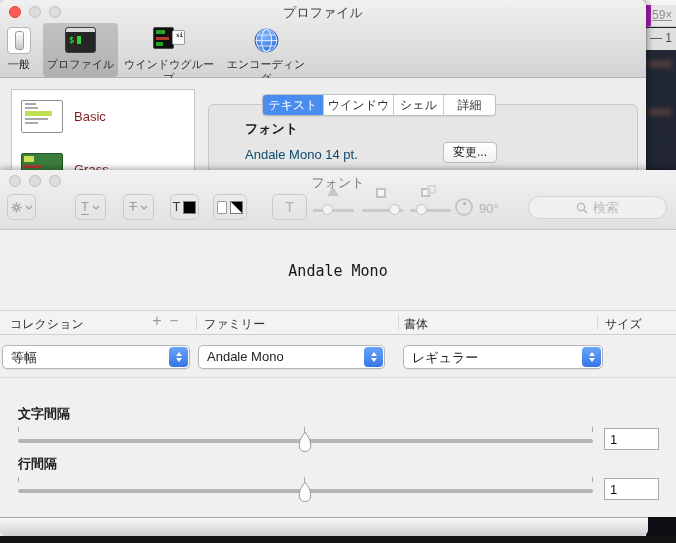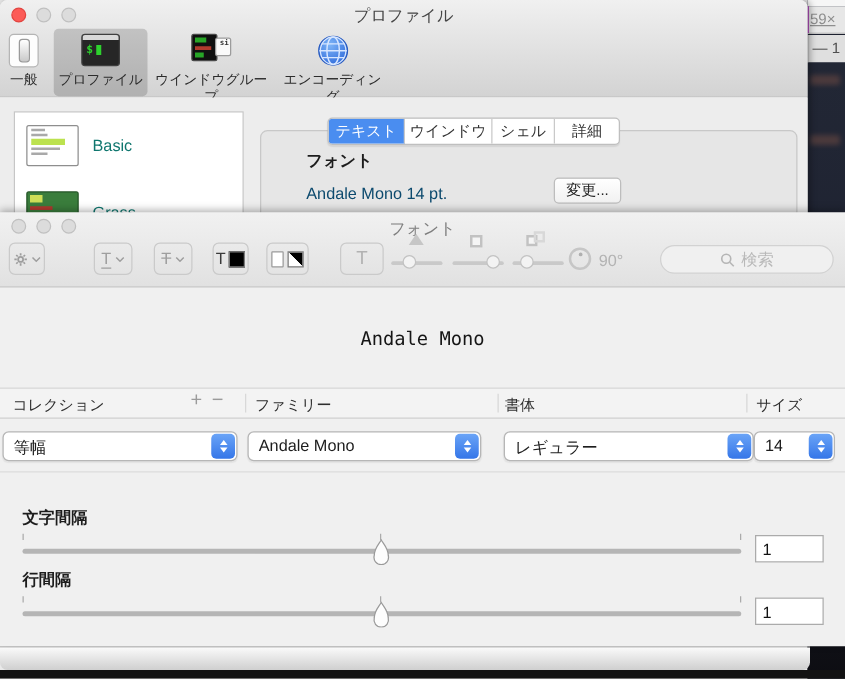--- a/index.html
+++ b/index.html
@@ -3,21 +3,21 @@
 <meta charset="utf-8">
 <style>
   * { margin:0; padding:0; box-sizing:border-box; }
   html,body { width:676px; height:543px; }
   body { font-family:"Liberation Sans","DejaVu Sans",sans-serif; background:#e9e9e9; position:relative; overflow:hidden; }
   #screen { position:absolute; inset:0; width:676px; height:543px; overflow:hidden; }
 
   
   .bg-terminal { position:absolute; left:646px; top:0; width:30px; height:543px; z-index:0; background:#1d2130; }
   .bgt-top { position:absolute; top:0; left:0; width:100%; height:5px; background:#f6f6f6; }
-  .bgt-title { position:absolute; top:5px; left:0; width:100%; height:22px; background:#e7e7e7; border-left:1px solid #a21caf; border-bottom:1px solid #c6c6c6; color:#8e8e8e; font-size:12px; line-height:21px; overflow:hidden; white-space:nowrap; padding-left:1px;text-decoration:underline; }
+  .bgt-title { position:absolute; top:5px; left:0; width:100%; height:22px; background:#e7e7e7; border-left:5px solid #a21caf; border-bottom:1px solid #c6c6c6; color:#8e8e8e; font-size:12px; line-height:21px; overflow:hidden; white-space:nowrap; padding-left:1px;text-decoration:underline; }
   .bgt-tab { position:absolute; top:28px; left:0; width:100%; height:22px; background:#dfdfdf; border-left:1px solid #c4c4c4; color:#4f4f4f; font-size:12px; line-height:21px; padding-left:3px; overflow:hidden; white-space:nowrap; }
   .bgt-body { position:absolute; top:50px; left:0; width:100%; height:493px; background:linear-gradient(#222735 0%,#1d2130 55%,#0d0d12 100%); }
   .bgt-mark { position:absolute; left:2px; width:24px; height:8px; background:#6e4a43; opacity:.55; filter:blur(2px); border-radius:2px; }
 
   
   .prefs { position:absolute; left:0; top:0; width:646px; height:180px; z-index:1; background:#ededed; border-radius:6px 6px 0 0; box-shadow:2px 0 6px rgba(0,0,0,.35); }
   .prefs-chrome { position:absolute; top:0; left:0; width:100%; height:78px; background:linear-gradient(#f0f0f0,#d3d3d3); border-bottom:1px solid #b2b2b2; border-radius:6px 6px 0 0; }
   .traffic { position:absolute; top:6px; left:9px; display:flex; gap:8px; }
   .tl { width:12px; height:12px; border-radius:50%; }
   .tl.red { background:#fc5b57; border:1px solid #e2443f; }
@@ -41,21 +41,21 @@
   .icon-wingroup .back .r1 { margin:2px 2px 0; height:4px; background:#27a527; width:9px; }
   .icon-wingroup .back .r2 { margin:3px 2px 0; height:3px; background:#b03a2e; width:13px; }
   .icon-wingroup .back .r3 { margin:2px 2px 0; height:4px; background:#27a527; width:7px; }
   .icon-wingroup .front { position:absolute; left:21px; top:4px; width:13px; height:15px; background:#fafafa; border:1px solid #9c9c9c; border-radius:2px; font:bold 6px "DejaVu Sans Mono",monospace; color:#333; line-height:8px; padding-left:2px; }
   
   .icon-globe { width:27px; height:27px; }
   
   .prefs-content { position:absolute; top:78px; left:0; width:100%; height:102px; background:#ededed; }
   .plist { position:absolute; left:11px; top:11px; width:184px; height:91px; background:#ffffff; border:1px solid #c6c6c6; overflow:hidden; }
   .prow { height:53px; display:flex; align-items:center; padding-left:9px; }
-  .prow .name { margin-left:11px; font-size:13px; color:#0f766e; }
+  .prow .name { margin-left:11px; font-size:13px; color:#7f1d1d; }
   .thumb { width:42px; height:33px; border-radius:2px; position:relative; overflow:hidden; }
   .thumb.basic { background:#fff; border:1px solid #8e8e8e; }
   .thumb.basic .ln { height:2px; background:#a9a9a9; margin:2px 14px 0 3px; }
   .thumb.basic .ln.s { margin-right:24px; }
   .thumb.basic .hl { height:5px; background:#bce24f; margin:2px 10px 0 3px; }
   .thumb.grass { background:#3a7d3c; border:1px solid #235426; }
   .thumb.grass .gb { position:absolute; left:2px; top:2px; width:10px; height:6px; background:#cede57; }
   .thumb.grass .gl { position:absolute; left:2px; height:3px; background:#b03a2e; }
   .tabbox { position:absolute; left:208px; top:26px; width:430px; height:76px; background:#e6e6e6; border:1px solid #c8c8c8; border-radius:6px; }
   .segs { position:absolute; left:262px; top:16px; height:22px; display:flex; background:#fff; border:1px solid #bfbfbf; border-radius:4px; overflow:hidden; box-shadow:0 1px 1px rgba(0,0,0,.08); z-index:2; }
@@ -338,27 +338,20 @@
           <span class="arr-dn"></span>
         </span>
     </div>
     <div class="dd" style="left:403px; width:200px;">
       <span class="txt">レギュラー</span>
       <span class="cap">
           <span class="arr-up"></span>
           <span class="arr-dn"></span>
         </span>
     </div>
-    <div class="dd" style="left:603px; width:65px;">
-      <span class="txt">14</span>
-      <span class="cap">
-          <span class="arr-up"></span>
-          <span class="arr-dn"></span>
-        </span>
-    </div>
 
     <div class="hr2"></div>
 
     <div class="sp-label" style="top:235px;">文字間隔</div>
     <span class="tick" style="left:18px; top:257px;"></span>
     <span class="tick" style="left:304px; top:257px;"></span>
     <span class="tick" style="left:592px; top:257px;"></span>
     <div class="strack" style="top:269px;"></div>
     <svg class="sthumb" style="left:298px; top:261px;" viewBox="0 0 14 21">
       <path d="M7 1 C8.8 4.2 12.6 7.6 12.6 13.4 A5.8 5.8 0 1 1 1.4 13.4 C1.4 7.6 5.2 4.2 7 1 Z" fill="#fdfdfd" stroke="#9a9a9a" stroke-width="1"></path>

